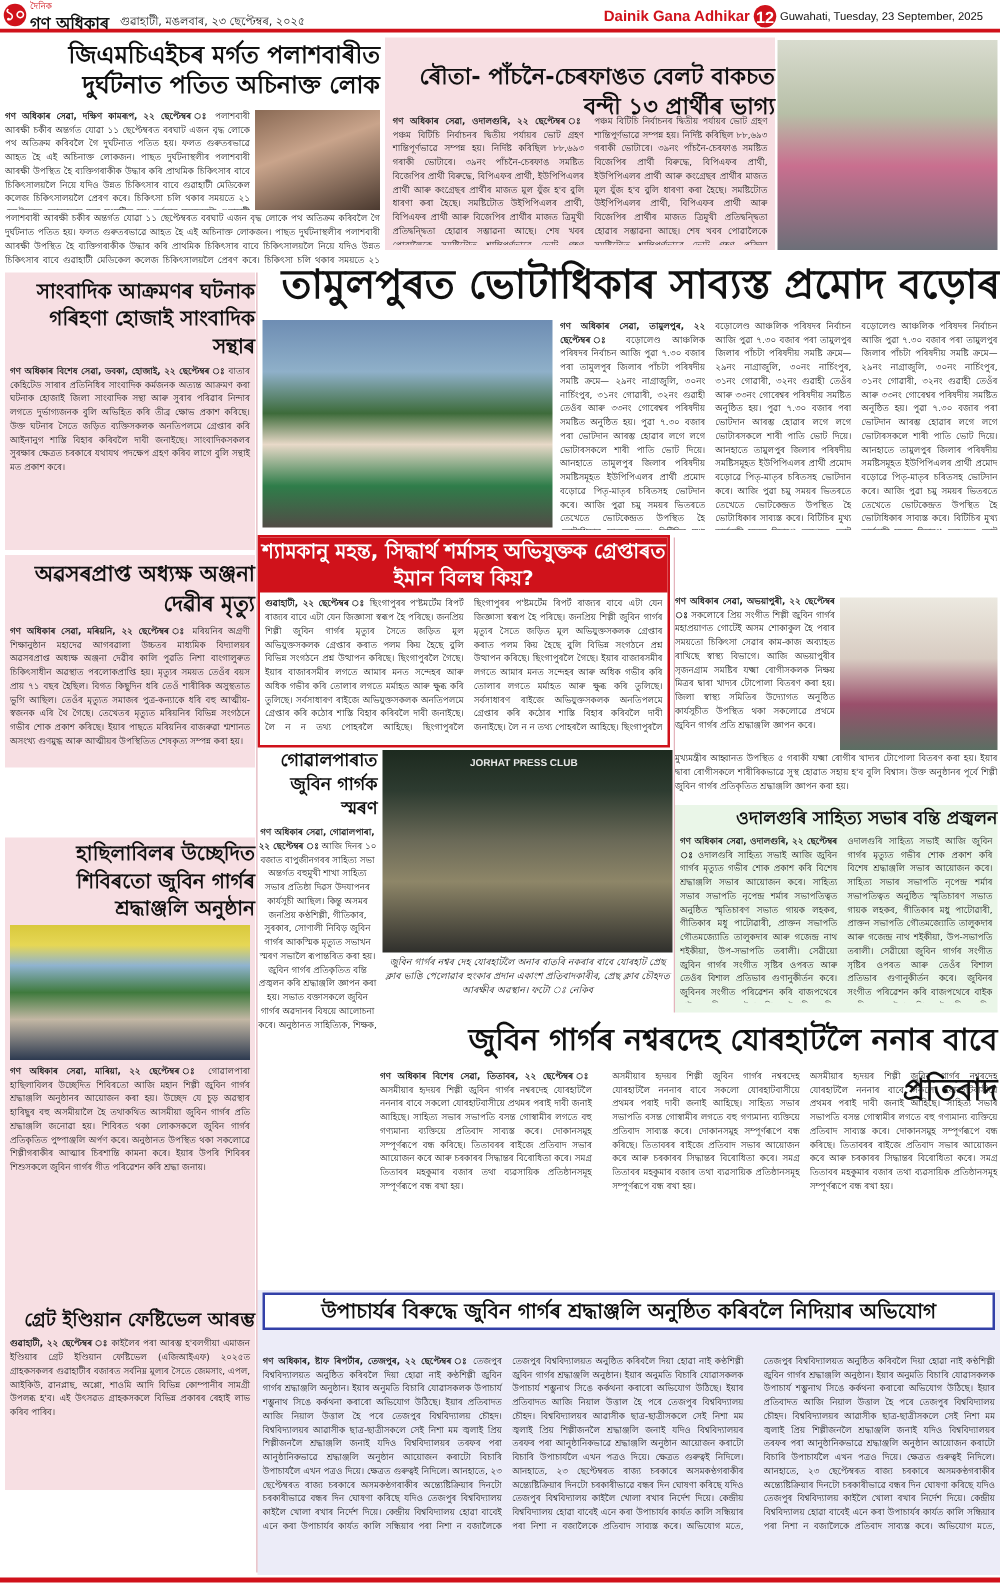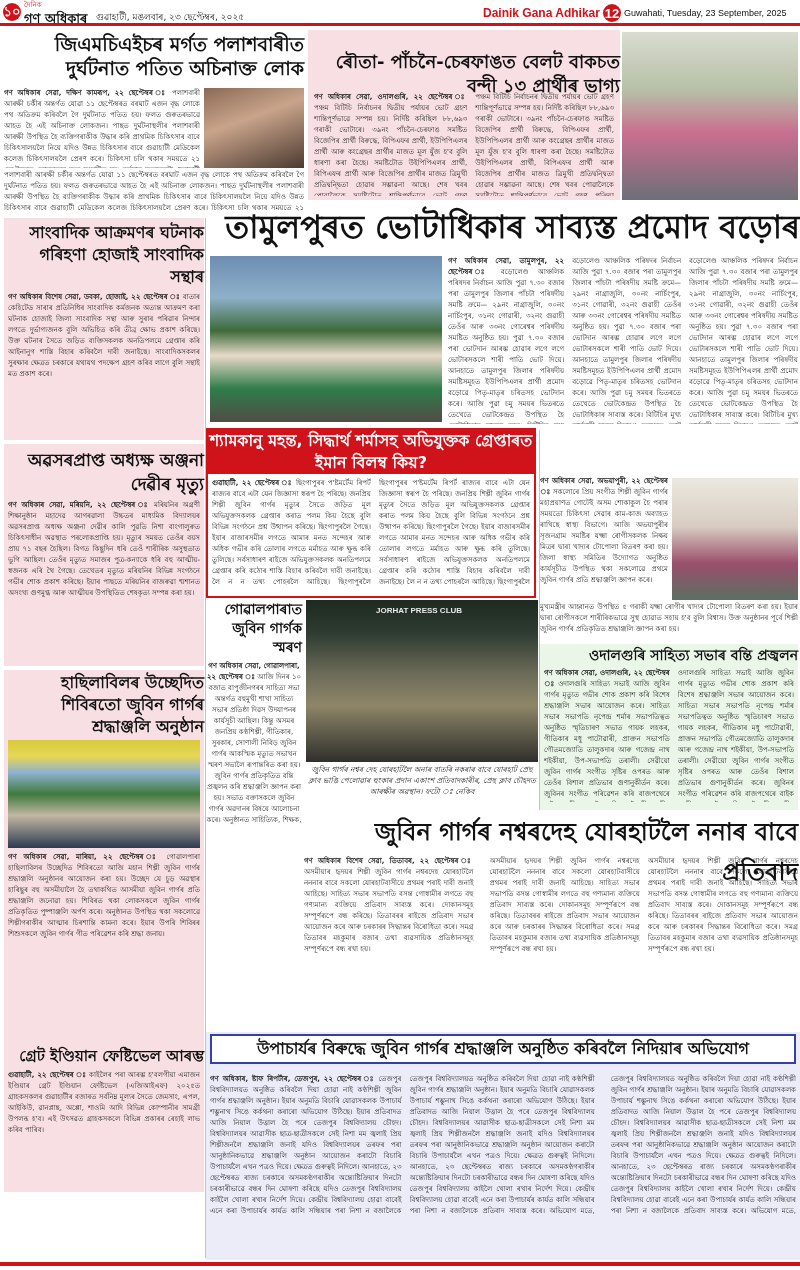--- a/index.html
+++ b/index.html
@@ -68,21 +68,21 @@
 <div class="abs" style="left:208px;top:204px;width:592px;height:48px">
   <h1 class="hl" style="font-size:32px;line-height:46px;font-weight:bold">তামুলপুৰত ভোটাধিকাৰ সাব্যস্ত প্ৰমোদ বড়োৰ</h1>
 </div>
 <div class="abs photo" style="left:210px;top:256px;width:232px;height:166px;background:linear-gradient(180deg,#6e8db3 0%,#8fb0c9 25%,#3d6b3a 45%,#e8d9c8 60%,#2f7d4a 80%,#514c46 100%)"></div>
 <div class="abs cols" style="left:448px;top:256px;width:350px;height:168px">
   <p class="body-text"><b>গণ অধিকাৰ সেৱা, তামুলপুৰ, ২২ ছেপ্টেম্বৰ ঃ</b> <span>বড়োলেণ্ড আঞ্চলিক পৰিষদৰ নিৰ্বাচন আজি পুৱা ৭.৩০ বজাৰ পৰা তামুলপুৰ জিলাৰ পাঁচটা পৰিষদীয় সমষ্টি ক্ৰমে— ২৯নং নাগ্ৰাজুলি, ৩০নং নাৰ্চিংপুৰ, ৩১নং গোৱাৰী, ৩২নং গুৱাহী তেওঁৰ আৰু ৩৩নং গোৰেশ্বৰ পৰিষদীয় সমষ্টিত অনুষ্ঠিত হয়। পুৱা ৭.৩০ বজাৰ পৰা ভোটদান আৰম্ভ হোৱাৰ লগে লগে ভোটাৰসকলে শাৰী পাতি ভোট দিয়ে। আনহাতে তামুলপুৰ জিলাৰ পৰিষদীয় সমষ্টিসমূহত ইউপিপিএলৰ প্ৰাৰ্থী প্ৰমোদ বড়োৱে পিতৃ-মাতৃৰ চৰিতসহ ভোটদান কৰে। আজি পুৱা চমু সময়ৰ ভিতৰতে তেখেতে ভোটকেন্দ্ৰত উপস্থিত হৈ ভোটাধিকাৰ সাব্যস্ত কৰে। বিটিচিৰ মুখ্য কাৰ্যবাহী সদস্য হিচাপে তেখেতে ভোট গ্ৰহণ প্ৰক্ৰিয়াত সকলোকে অংশগ্ৰহণ কৰিবলৈ আহ্বান জনায়। তেখেতে কয় যে এইবাৰ ইউপিপিএলে সকলো সমষ্টিতে সফলতা লাভ কৰিব।</span></p>
   <p class="body-text">বড়োলেণ্ড আঞ্চলিক পৰিষদৰ নিৰ্বাচন আজি পুৱা ৭.৩০ বজাৰ পৰা তামুলপুৰ জিলাৰ পাঁচটা পৰিষদীয় সমষ্টি ক্ৰমে— ২৯নং নাগ্ৰাজুলি, ৩০নং নাৰ্চিংপুৰ, ৩১নং গোৱাৰী, ৩২নং গুৱাহী তেওঁৰ আৰু ৩৩নং গোৰেশ্বৰ পৰিষদীয় সমষ্টিত অনুষ্ঠিত হয়। পুৱা ৭.৩০ বজাৰ পৰা ভোটদান আৰম্ভ হোৱাৰ লগে লগে ভোটাৰসকলে শাৰী পাতি ভোট দিয়ে। আনহাতে তামুলপুৰ জিলাৰ পৰিষদীয় সমষ্টিসমূহত ইউপিপিএলৰ প্ৰাৰ্থী প্ৰমোদ বড়োৱে পিতৃ-মাতৃৰ চৰিতসহ ভোটদান কৰে। আজি পুৱা চমু সময়ৰ ভিতৰতে তেখেতে ভোটকেন্দ্ৰত উপস্থিত হৈ ভোটাধিকাৰ সাব্যস্ত কৰে। বিটিচিৰ মুখ্য কাৰ্যবাহী সদস্য হিচাপে তেখেতে ভোট গ্ৰহণ প্ৰক্ৰিয়াত সকলোকে অংশগ্ৰহণ কৰিবলৈ আহ্বান জনায়। তেখেতে কয় যে এইবাৰ ইউপিপিএলে সকলো সমষ্টিতে সফলতা লাভ কৰিব।</p>
   <p class="body-text">বড়োলেণ্ড আঞ্চলিক পৰিষদৰ নিৰ্বাচন আজি পুৱা ৭.৩০ বজাৰ পৰা তামুলপুৰ জিলাৰ পাঁচটা পৰিষদীয় সমষ্টি ক্ৰমে— ২৯নং নাগ্ৰাজুলি, ৩০নং নাৰ্চিংপুৰ, ৩১নং গোৱাৰী, ৩২নং গুৱাহী তেওঁৰ আৰু ৩৩নং গোৰেশ্বৰ পৰিষদীয় সমষ্টিত অনুষ্ঠিত হয়। পুৱা ৭.৩০ বজাৰ পৰা ভোটদান আৰম্ভ হোৱাৰ লগে লগে ভোটাৰসকলে শাৰী পাতি ভোট দিয়ে। আনহাতে তামুলপুৰ জিলাৰ পৰিষদীয় সমষ্টিসমূহত ইউপিপিএলৰ প্ৰাৰ্থী প্ৰমোদ বড়োৱে পিতৃ-মাতৃৰ চৰিতসহ ভোটদান কৰে। আজি পুৱা চমু সময়ৰ ভিতৰতে তেখেতে ভোটকেন্দ্ৰত উপস্থিত হৈ ভোটাধিকাৰ সাব্যস্ত কৰে। বিটিচিৰ মুখ্য কাৰ্যবাহী সদস্য হিচাপে তেখেতে ভোট গ্ৰহণ প্ৰক্ৰিয়াত সকলোকে অংশগ্ৰহণ কৰিবলৈ আহ্বান জনায়। তেখেতে কয় যে এইবাৰ ইউপিপিএলে সকলো সমষ্টিতে সফলতা লাভ কৰিব।</p>
 </div>
 
-<div class="abs pinkbox" style="left:4px;top:444px;width:200px;height:222px">
+<div class="abs pinkbox" style="left:4px;top:444px;width:200px;height:170px">
   <h2 class="hl" style="font-size:17px;line-height:24px;padding-top:4px">অৱসৰপ্ৰাপ্ত অধ্যক্ষ অঞ্জনা দেৱীৰ মৃত্যু</h2>
   <p class="body-text" style="padding:4px 4px 0;height:168px"><b>গণ অধিকাৰ সেৱা, মৰিয়নি, ২২ ছেপ্টেম্বৰ ঃ</b> <span>মৰিয়নিৰ অগ্ৰণী শিক্ষানুষ্ঠান মহাদেৱ আগৰৱালা উচ্চতৰ মাধ্যমিক বিদ্যালয়ৰ অৱসৰপ্ৰাপ্ত অধ্যক্ষ অঞ্জনা দেৱীৰ কালি পুৱতি নিশা বাংগালুৰুত চিকিৎসাধীন অৱস্থাত পৰলোকপ্ৰাপ্তি হয়। মৃত্যুৰ সময়ত তেওঁৰ বয়স প্ৰায় ৭১ বছৰ হৈছিল। বিগত কিছুদিন ধৰি তেওঁ শাৰীৰিক অসুস্থতাত ভুগি আছিল। তেওঁৰ মৃত্যুত সমাজৰ পুত্ৰ-কন্যাকে ধৰি বহু আত্মীয়-স্বজনক এৰি থৈ গৈছে। তেখেতৰ মৃত্যুত মৰিয়নিৰ বিভিন্ন সংগঠনে গভীৰ শোক প্ৰকাশ কৰিছে। ইয়াৰ পাছতে মৰিয়নিৰ বাজৰুৱা শ্মশানত অসংখ্য গুণমুগ্ধ আৰু আত্মীয়ৰ উপস্থিতিত শেষকৃত্য সম্পন্ন কৰা হয়।</span></p>
 </div>
 
 <div class="abs redbox" style="left:206px;top:428px;width:330px;height:170px">
   <h2 class="redhead">শ্যামকানু মহন্ত, সিদ্ধাৰ্থ শৰ্মাসহ অভিযুক্তক গ্ৰেপ্তাৰত ইমান বিলম্ব কিয়?</h2>
   <div class="cols" style="padding:4px;height:118px">
     <p class="body-text"><b>গুৱাহাটী, ২২ ছেপ্টেম্বৰ ঃ</b> <span>ছিংগাপুৰৰ প'ষ্টমৰ্টেম ৰিপৰ্ট ৰাজ্যৰ বাবে এটা যেন জিজ্ঞাসা স্বৰূপ হৈ পৰিছে। জনপ্ৰিয় শিল্পী জুবিন গাৰ্গৰ মৃত্যুৰ সৈতে জড়িত মূল অভিযুক্তসকলক গ্ৰেপ্তাৰ কৰাত পলম কিয় হৈছে বুলি বিভিন্ন সংগঠনে প্ৰশ্ন উত্থাপন কৰিছে। ছিংগাপুৰলৈ গৈছে। ইয়াৰ বাজাৰসমীৰ লগতে আমাৰ মনত সন্দেহৰ আৰু অধিক গভীৰ কৰি তোলাৰ লগতে মৰ্মাহত আৰু ক্ষুব্ধ কৰি তুলিছে। সৰ্বসাধাৰণ ৰাইজে অভিযুক্তসকলক অনতিপলমে গ্ৰেপ্তাৰ কৰি কঠোৰ শাস্তি বিহাৰ কৰিবলৈ দাবী জনাইছে। লৈ ন ন তথ্য পোহৰলৈ আহিছে। ছিংগাপুৰলৈ যোৱাসকলৰ ভিন্নধৰ্মী মন্তব্য পোহৰলৈ আহিছে।</span></p>
     <p class="body-text">ছিংগাপুৰৰ প'ষ্টমৰ্টেম ৰিপৰ্ট ৰাজ্যৰ বাবে এটা যেন জিজ্ঞাসা স্বৰূপ হৈ পৰিছে। জনপ্ৰিয় শিল্পী জুবিন গাৰ্গৰ মৃত্যুৰ সৈতে জড়িত মূল অভিযুক্তসকলক গ্ৰেপ্তাৰ কৰাত পলম কিয় হৈছে বুলি বিভিন্ন সংগঠনে প্ৰশ্ন উত্থাপন কৰিছে। ছিংগাপুৰলৈ গৈছে। ইয়াৰ বাজাৰসমীৰ লগতে আমাৰ মনত সন্দেহৰ আৰু অধিক গভীৰ কৰি তোলাৰ লগতে মৰ্মাহত আৰু ক্ষুব্ধ কৰি তুলিছে। সৰ্বসাধাৰণ ৰাইজে অভিযুক্তসকলক অনতিপলমে গ্ৰেপ্তাৰ কৰি কঠোৰ শাস্তি বিহাৰ কৰিবলৈ দাবী জনাইছে। লৈ ন ন তথ্য পোহৰলৈ আহিছে। ছিংগাপুৰলৈ যোৱাসকলৰ ভিন্নধৰ্মী মন্তব্য পোহৰলৈ আহিছে।</p>
   </div>
@@ -127,21 +127,21 @@
     <p class="body-text">অসমীয়াৰ হৃদয়ৰ শিল্পী জুবিন গাৰ্গৰ নশ্বৰদেহ যোৰহাটলৈ নননাৰ বাবে সকলো যোৰহাটবাসীয়ে প্ৰথমৰ পৰাই দাবী জনাই আহিছে। সাহিত্য সভাৰ সভাপতি বসন্ত গোস্বামীৰ লগতে বহু গণ্যমান্য ব্যক্তিয়ে প্ৰতিবাদ সাব্যস্ত কৰে। দোকানসমূহ সম্পূৰ্ণৰূপে বন্ধ কৰিছে। তিতাবৰৰ ৰাইজে প্ৰতিবাদ সভাৰ আয়োজন কৰে আৰু চৰকাৰৰ সিদ্ধান্তৰ বিৰোধিতা কৰে। সমগ্ৰ তিতাবৰ মহকুমাৰ বজাৰ তথা ব্যৱসায়িক প্ৰতিষ্ঠানসমূহ সম্পূৰ্ণৰূপে বন্ধ ৰখা হয়।</p>
   </div>
 </div>
 
 <div class="abs pinkbox" style="left:4px;top:1044px;width:200px;height:148px">
   <h2 class="hl" style="font-size:15px;line-height:24px">গ্ৰেট ইণ্ডিয়ান ফেষ্টিভেল আৰম্ভ</h2>
   <p class="body-text" style="padding:2px 4px;height:140px"><b>গুৱাহাটী, ২২ ছেপ্টেম্বৰ ঃ</b> <span>কাইলৈৰ পৰা আৰম্ভ হ'বলগীয়া এমাজন ইণ্ডিয়াৰ গ্ৰেট ইণ্ডিয়ান ফেষ্টিভেল (এজিআইএফ) ২০২৫ত গ্ৰাহকসকলৰ গুৱাহাটীৰ বজাৰত সৰ্বনিম্ন মূল্যৰ সৈতে জেমসাং, এপল, আইকিউ, ৱানপ্লাছ, অপ্পো, শাওমি আদি বিভিন্ন কোম্পানীৰ সামগ্ৰী উপলব্ধ হ'ব। এই উৎসৱত গ্ৰাহকসকলে বিভিন্ন প্ৰকাৰৰ ৰেহাই লাভ কৰিব পাৰিব।</span></p>
 </div>
 
 <div class="abs lavbox" style="left:206px;top:1032px;width:594px;height:228px">
-  <div class="sub-box" style="margin:2px 4px 10px">উপাচাৰ্যৰ বিৰুদ্ধে জুবিন গাৰ্গৰ শ্ৰদ্ধাঞ্জলি অনুষ্ঠিত কৰিবলৈ নিদিয়াৰ অভিযোগ</div>
+  <div class="sub-box" style="margin:2px 4px 20px">উপাচাৰ্যৰ বিৰুদ্ধে জুবিন গাৰ্গৰ শ্ৰদ্ধাঞ্জলি অনুষ্ঠিত কৰিবলৈ নিদিয়াৰ অভিযোগ</div>
   <div class="cols" style="padding:0 4px;height:142px">
     <p class="body-text"><b>গণ অধিকাৰ, ষ্টাফ ৰিপৰ্টাৰ, তেজপুৰ, ২২ ছেপ্টেম্বৰ ঃ</b> <span>তেজপুৰ বিশ্ববিদ্যালয়ত অনুষ্ঠিত কৰিবলৈ দিয়া হোৱা নাই কণ্ঠশিল্পী জুবিন গাৰ্গৰ শ্ৰদ্ধাঞ্জলি অনুষ্ঠান। ইয়াৰ অনুমতি বিচাৰি যোৱাসকলক উপাচাৰ্য শম্ভুনাথ সিঙে কৰ্কথনা কৰাৰো অভিযোগ উঠিছে। ইয়াৰ প্ৰতিবাদত আজি নিয়াল উত্তাল হৈ পৰে তেজপুৰ বিশ্ববিদ্যালয় চৌহদ। বিশ্ববিদ্যালয়ৰ আৱাসীক ছাত্ৰ-ছাত্ৰীসকলে সেই নিশা মম জ্বলাই প্ৰিয় শিল্পীজনলৈ শ্ৰদ্ধাঞ্জলি জনাই যদিও বিশ্ববিদ্যালয়ৰ তৰফৰ পৰা আনুষ্ঠানিকভাৱে শ্ৰদ্ধাঞ্জলি অনুষ্ঠান আয়োজন কৰাটো বিচাৰি উপাচাৰ্যলৈ এখন পত্ৰও দিয়ে। ক্ষেত্ৰত গুৰুত্বই নিদিলে। আনহাতে, ২৩ ছেপ্টেম্বৰত ৰাজ্য চৰকাৰে অসমকণ্ঠগৰাকীৰ অন্ত্যেষ্টিক্ৰিয়াৰ দিনটো চৰকাৰীভাৱে বন্ধৰ দিন ঘোষণা কৰিছে যদিও তেজপুৰ বিশ্ববিদ্যালয় কাইলৈ খোলা ৰখাৰ নিৰ্দেশ দিয়ে। কেন্দ্ৰীয় বিশ্ববিদ্যালয় হোৱা বাবেই এনে কৰা উপাচাৰ্যৰ কাৰ্যত কালি সন্ধিয়াৰ পৰা নিশা ন বজালৈকে প্ৰতিবাদ সাব্যস্ত কৰে। অভিযোগ মতে, কলিও উপাচাৰ্যজনৰ সৈতে বিশ্ববিদ্যালয়ৰ ছাত্ৰ-ছাত্ৰীয়ে গোটে নিয়মটো আলোচনা কৰিবলৈ বিচাৰিছিল যদিও উপাচাৰ্য সিং নাছিল। ইয়াতে আজি বাধিছে বিষয়টোৰ মীমাংসা কৰা নহয় তেনেহ'লে আজি ব্যাপক প্ৰতিবাদৰ সিদ্ধান্ত গ্ৰহণ কৰে ছাত্ৰ-ছাত্ৰীসকলে। আজি সন্ধিয়া বিশ্ববিদ্যালয়খনৰ দেশ-বিদেশৰ সকলো ছাত্ৰ-ছাত্ৰী ওলাই আহি বিশ্ববিদ্যালয়ৰ প্ৰশাসনিক ভৱনৰ সন্মুখত ধৰ্ণা দিয়ে। ইফালে, আজি বিশ্ববিদ্যালয়ৰ চৌহদত উত্তাল পৰিৱেশ উদ্ভৱ হোৱাৰ সময়ত সদৰ থানাৰ চক্ৰ বিষয়াসহ শোণিতপুৰ আৰক্ষীৰ শীৰ্ষ বিষয়া, নিৰাপত্তা বাহিনীয়ে কটকটীয়া নিৰাপত্তা বেষ্টনী গঢ়ি তোলে। আনহাতে, প্ৰতিবাদী ছাত্ৰ-ছাত্ৰীসকলে শান্তিপূৰ্ণভাৱে প্ৰতিবাদী কাৰ্যসূচী ৰূপায়ণ কৰে। উপাচাৰ্য সিঙে অহি ক্ষমা নোখোজা পৰ্যন্ত ছাত্ৰ-ছাত্ৰীসকল প্ৰশাসনিক ভৱনৰ সন্মুখতে বহি থকাৰ সিদ্ধান্ত গ্ৰহণ কৰাৰ বিপৰীতে বাতৰি যুগুতোৱালৈকে উপাচাৰ্য প্ৰতিবাদস্থলীত উপস্থিত হোৱা নাই।</span></p>
     <p class="body-text">তেজপুৰ বিশ্ববিদ্যালয়ত অনুষ্ঠিত কৰিবলৈ দিয়া হোৱা নাই কণ্ঠশিল্পী জুবিন গাৰ্গৰ শ্ৰদ্ধাঞ্জলি অনুষ্ঠান। ইয়াৰ অনুমতি বিচাৰি যোৱাসকলক উপাচাৰ্য শম্ভুনাথ সিঙে কৰ্কথনা কৰাৰো অভিযোগ উঠিছে। ইয়াৰ প্ৰতিবাদত আজি নিয়াল উত্তাল হৈ পৰে তেজপুৰ বিশ্ববিদ্যালয় চৌহদ। বিশ্ববিদ্যালয়ৰ আৱাসীক ছাত্ৰ-ছাত্ৰীসকলে সেই নিশা মম জ্বলাই প্ৰিয় শিল্পীজনলৈ শ্ৰদ্ধাঞ্জলি জনাই যদিও বিশ্ববিদ্যালয়ৰ তৰফৰ পৰা আনুষ্ঠানিকভাৱে শ্ৰদ্ধাঞ্জলি অনুষ্ঠান আয়োজন কৰাটো বিচাৰি উপাচাৰ্যলৈ এখন পত্ৰও দিয়ে। ক্ষেত্ৰত গুৰুত্বই নিদিলে। আনহাতে, ২৩ ছেপ্টেম্বৰত ৰাজ্য চৰকাৰে অসমকণ্ঠগৰাকীৰ অন্ত্যেষ্টিক্ৰিয়াৰ দিনটো চৰকাৰীভাৱে বন্ধৰ দিন ঘোষণা কৰিছে যদিও তেজপুৰ বিশ্ববিদ্যালয় কাইলৈ খোলা ৰখাৰ নিৰ্দেশ দিয়ে। কেন্দ্ৰীয় বিশ্ববিদ্যালয় হোৱা বাবেই এনে কৰা উপাচাৰ্যৰ কাৰ্যত কালি সন্ধিয়াৰ পৰা নিশা ন বজালৈকে প্ৰতিবাদ সাব্যস্ত কৰে। অভিযোগ মতে, কলিও উপাচাৰ্যজনৰ সৈতে বিশ্ববিদ্যালয়ৰ ছাত্ৰ-ছাত্ৰীয়ে গোটে নিয়মটো আলোচনা কৰিবলৈ বিচাৰিছিল যদিও উপাচাৰ্য সিং নাছিল। ইয়াতে আজি বাধিছে বিষয়টোৰ মীমাংসা কৰা নহয় তেনেহ'লে আজি ব্যাপক প্ৰতিবাদৰ সিদ্ধান্ত গ্ৰহণ কৰে ছাত্ৰ-ছাত্ৰীসকলে। আজি সন্ধিয়া বিশ্ববিদ্যালয়খনৰ দেশ-বিদেশৰ সকলো ছাত্ৰ-ছাত্ৰী ওলাই আহি বিশ্ববিদ্যালয়ৰ প্ৰশাসনিক ভৱনৰ সন্মুখত ধৰ্ণা দিয়ে। ইফালে, আজি বিশ্ববিদ্যালয়ৰ চৌহদত উত্তাল পৰিৱেশ উদ্ভৱ হোৱাৰ সময়ত সদৰ থানাৰ চক্ৰ বিষয়াসহ শোণিতপুৰ আৰক্ষীৰ শীৰ্ষ বিষয়া, নিৰাপত্তা বাহিনীয়ে কটকটীয়া নিৰাপত্তা বেষ্টনী গঢ়ি তোলে। আনহাতে, প্ৰতিবাদী ছাত্ৰ-ছাত্ৰীসকলে শান্তিপূৰ্ণভাৱে প্ৰতিবাদী কাৰ্যসূচী ৰূপায়ণ কৰে। উপাচাৰ্য সিঙে অহি ক্ষমা নোখোজা পৰ্যন্ত ছাত্ৰ-ছাত্ৰীসকল প্ৰশাসনিক ভৱনৰ সন্মুখতে বহি থকাৰ সিদ্ধান্ত গ্ৰহণ কৰাৰ বিপৰীতে বাতৰি যুগুতোৱালৈকে উপাচাৰ্য প্ৰতিবাদস্থলীত উপস্থিত হোৱা নাই।</p>
     <div class="photo" style="background:linear-gradient(180deg,#1d2b1b 0%,#3f5b34 30%,#6d6d63 55%,#cfd6d8 80%,#9eb6c8 100%)"></div>
     <p class="body-text">তেজপুৰ বিশ্ববিদ্যালয়ত অনুষ্ঠিত কৰিবলৈ দিয়া হোৱা নাই কণ্ঠশিল্পী জুবিন গাৰ্গৰ শ্ৰদ্ধাঞ্জলি অনুষ্ঠান। ইয়াৰ অনুমতি বিচাৰি যোৱাসকলক উপাচাৰ্য শম্ভুনাথ সিঙে কৰ্কথনা কৰাৰো অভিযোগ উঠিছে। ইয়াৰ প্ৰতিবাদত আজি নিয়াল উত্তাল হৈ পৰে তেজপুৰ বিশ্ববিদ্যালয় চৌহদ। বিশ্ববিদ্যালয়ৰ আৱাসীক ছাত্ৰ-ছাত্ৰীসকলে সেই নিশা মম জ্বলাই প্ৰিয় শিল্পীজনলৈ শ্ৰদ্ধাঞ্জলি জনাই যদিও বিশ্ববিদ্যালয়ৰ তৰফৰ পৰা আনুষ্ঠানিকভাৱে শ্ৰদ্ধাঞ্জলি অনুষ্ঠান আয়োজন কৰাটো বিচাৰি উপাচাৰ্যলৈ এখন পত্ৰও দিয়ে। ক্ষেত্ৰত গুৰুত্বই নিদিলে। আনহাতে, ২৩ ছেপ্টেম্বৰত ৰাজ্য চৰকাৰে অসমকণ্ঠগৰাকীৰ অন্ত্যেষ্টিক্ৰিয়াৰ দিনটো চৰকাৰীভাৱে বন্ধৰ দিন ঘোষণা কৰিছে যদিও তেজপুৰ বিশ্ববিদ্যালয় কাইলৈ খোলা ৰখাৰ নিৰ্দেশ দিয়ে। কেন্দ্ৰীয় বিশ্ববিদ্যালয় হোৱা বাবেই এনে কৰা উপাচাৰ্যৰ কাৰ্যত কালি সন্ধিয়াৰ পৰা নিশা ন বজালৈকে প্ৰতিবাদ সাব্যস্ত কৰে। অভিযোগ মতে, কলিও উপাচাৰ্যজনৰ সৈতে বিশ্ববিদ্যালয়ৰ ছাত্ৰ-ছাত্ৰীয়ে গোটে নিয়মটো আলোচনা কৰিবলৈ বিচাৰিছিল যদিও উপাচাৰ্য সিং নাছিল। ইয়াতে আজি বাধিছে বিষয়টোৰ মীমাংসা কৰা নহয় তেনেহ'লে আজি ব্যাপক প্ৰতিবাদৰ সিদ্ধান্ত গ্ৰহণ কৰে ছাত্ৰ-ছাত্ৰীসকলে। আজি সন্ধিয়া বিশ্ববিদ্যালয়খনৰ দেশ-বিদেশৰ সকলো ছাত্ৰ-ছাত্ৰী ওলাই আহি বিশ্ববিদ্যালয়ৰ প্ৰশাসনিক ভৱনৰ সন্মুখত ধৰ্ণা দিয়ে। ইফালে, আজি বিশ্ববিদ্যালয়ৰ চৌহদত উত্তাল পৰিৱেশ উদ্ভৱ হোৱাৰ সময়ত সদৰ থানাৰ চক্ৰ বিষয়াসহ শোণিতপুৰ আৰক্ষীৰ শীৰ্ষ বিষয়া, নিৰাপত্তা বাহিনীয়ে কটকটীয়া নিৰাপত্তা বেষ্টনী গঢ়ি তোলে। আনহাতে, প্ৰতিবাদী ছাত্ৰ-ছাত্ৰীসকলে শান্তিপূৰ্ণভাৱে প্ৰতিবাদী কাৰ্যসূচী ৰূপায়ণ কৰে। উপাচাৰ্য সিঙে অহি ক্ষমা নোখোজা পৰ্যন্ত ছাত্ৰ-ছাত্ৰীসকল প্ৰশাসনিক ভৱনৰ সন্মুখতে বহি থকাৰ সিদ্ধান্ত গ্ৰহণ কৰাৰ বিপৰীতে বাতৰি যুগুতোৱালৈকে উপাচাৰ্য প্ৰতিবাদস্থলীত উপস্থিত হোৱা নাই।</p>
   </div>
 </div>
 
 <div class="abs vrule" style="left:205px;top:218px;height:1040px;background:#e4b4bc"></div>
 <div class="abs vrule" style="left:539px;top:430px;height:380px;background:#e4b4bc"></div>

